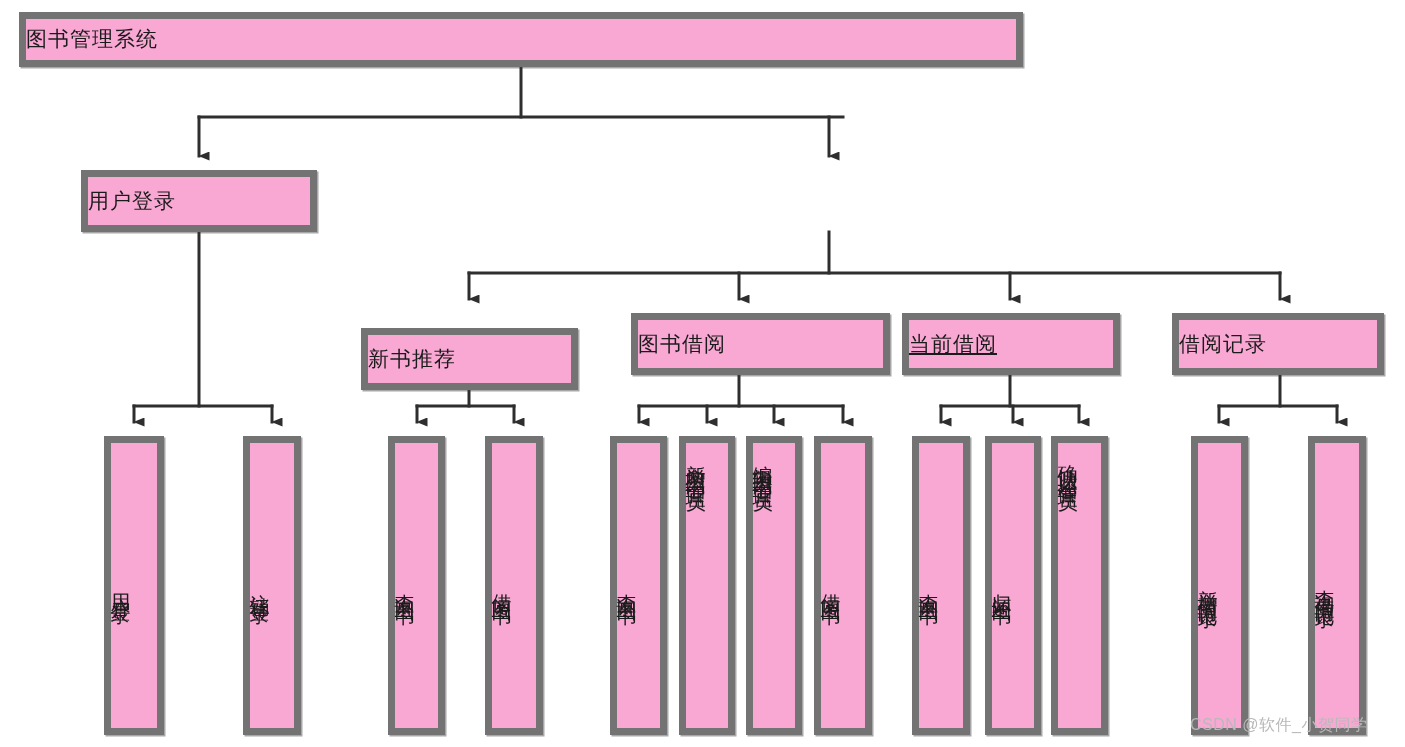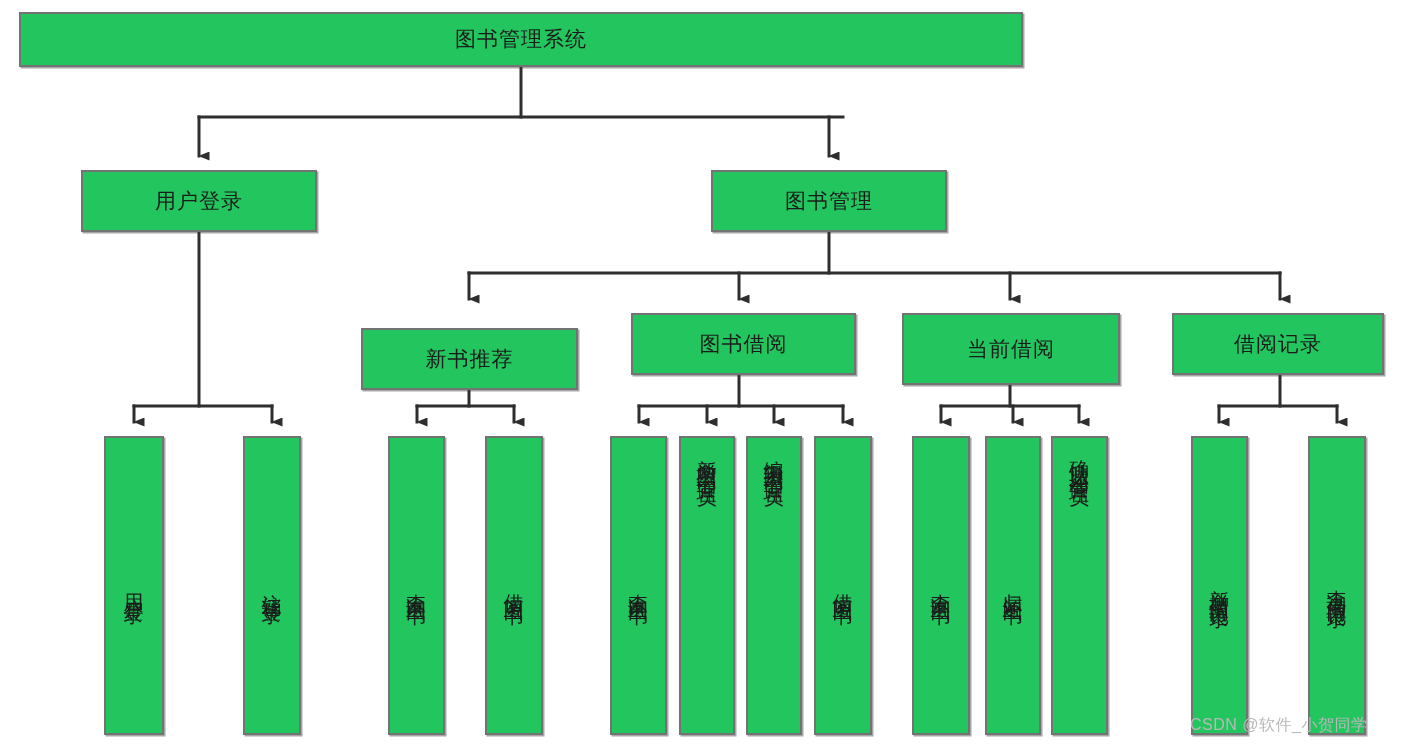--- a/index.html
+++ b/index.html
@@ -22,26 +22,25 @@
     position: absolute;
     left: 0;
     top: 0;
     width: 1405px;
     height: 747px;
     pointer-events: none;
   }
   .node {
     position: absolute;
     box-sizing: border-box;
-    background: #22c55e;
-    border: 2px solid #737373;
+    background: #f9a8d4;
+    border: 7px solid #737373;
     box-shadow: 1.5px 1.5px 0 0 rgba(60,60,60,0.45);
     display: flex;
     align-items: center;
-    justify-content: center;
     color: #1b1b1b;
   }
   .node-label {
     font-size: 21px;
     line-height: 1.15;
     letter-spacing: 1px;
     white-space: nowrap;
     color: #1b1b1b;
   }
   .node.vertical {
@@ -124,31 +123,28 @@
     </g>
   </svg>
 
   <div class="node" style="left:19px; top:12px; width:1004px; height:55px;">
     <span class="node-label">图书管理系统</span>
   </div>
 
   <div class="node" style="left:81px; top:170px; width:236px; height:62px;">
     <span class="node-label">用户登录</span>
   </div>
-  <div class="node" style="left:711px; top:170px; width:236px; height:62px;">
-    <span class="node-label">图书管理</span>
-  </div>
 
   <div class="node" style="left:361px; top:313px; width:217px; height:62px;margin-top:15px;">
     <span class="node-label">新书推荐</span>
   </div>
-  <div class="node" style="left:631px; top:313px; width:225px; height:62px;">
+  <div class="node" style="left:631px; top:313px; width:259px; height:62px;">
     <span class="node-label">图书借阅</span>
   </div>
-  <div class="node" style="left:902px; top:313px; width:218px; height:72px;">
+  <div class="node" style="left:902px; top:313px; width:218px; height:62px;text-decoration:underline;">
     <span class="node-label">当前借阅</span>
   </div>
   <div class="node" style="left:1172px; top:313px; width:212px; height:62px;">
     <span class="node-label">借阅记录</span>
   </div>
 
   <div class="node vertical v-center" style="left:104px; top:436px; width:60px; height:299px;">
     <span class="node-label">用户登录</span>
   </div>
   <div class="node vertical v-center" style="left:243px; top:436px; width:58px; height:299px;">

